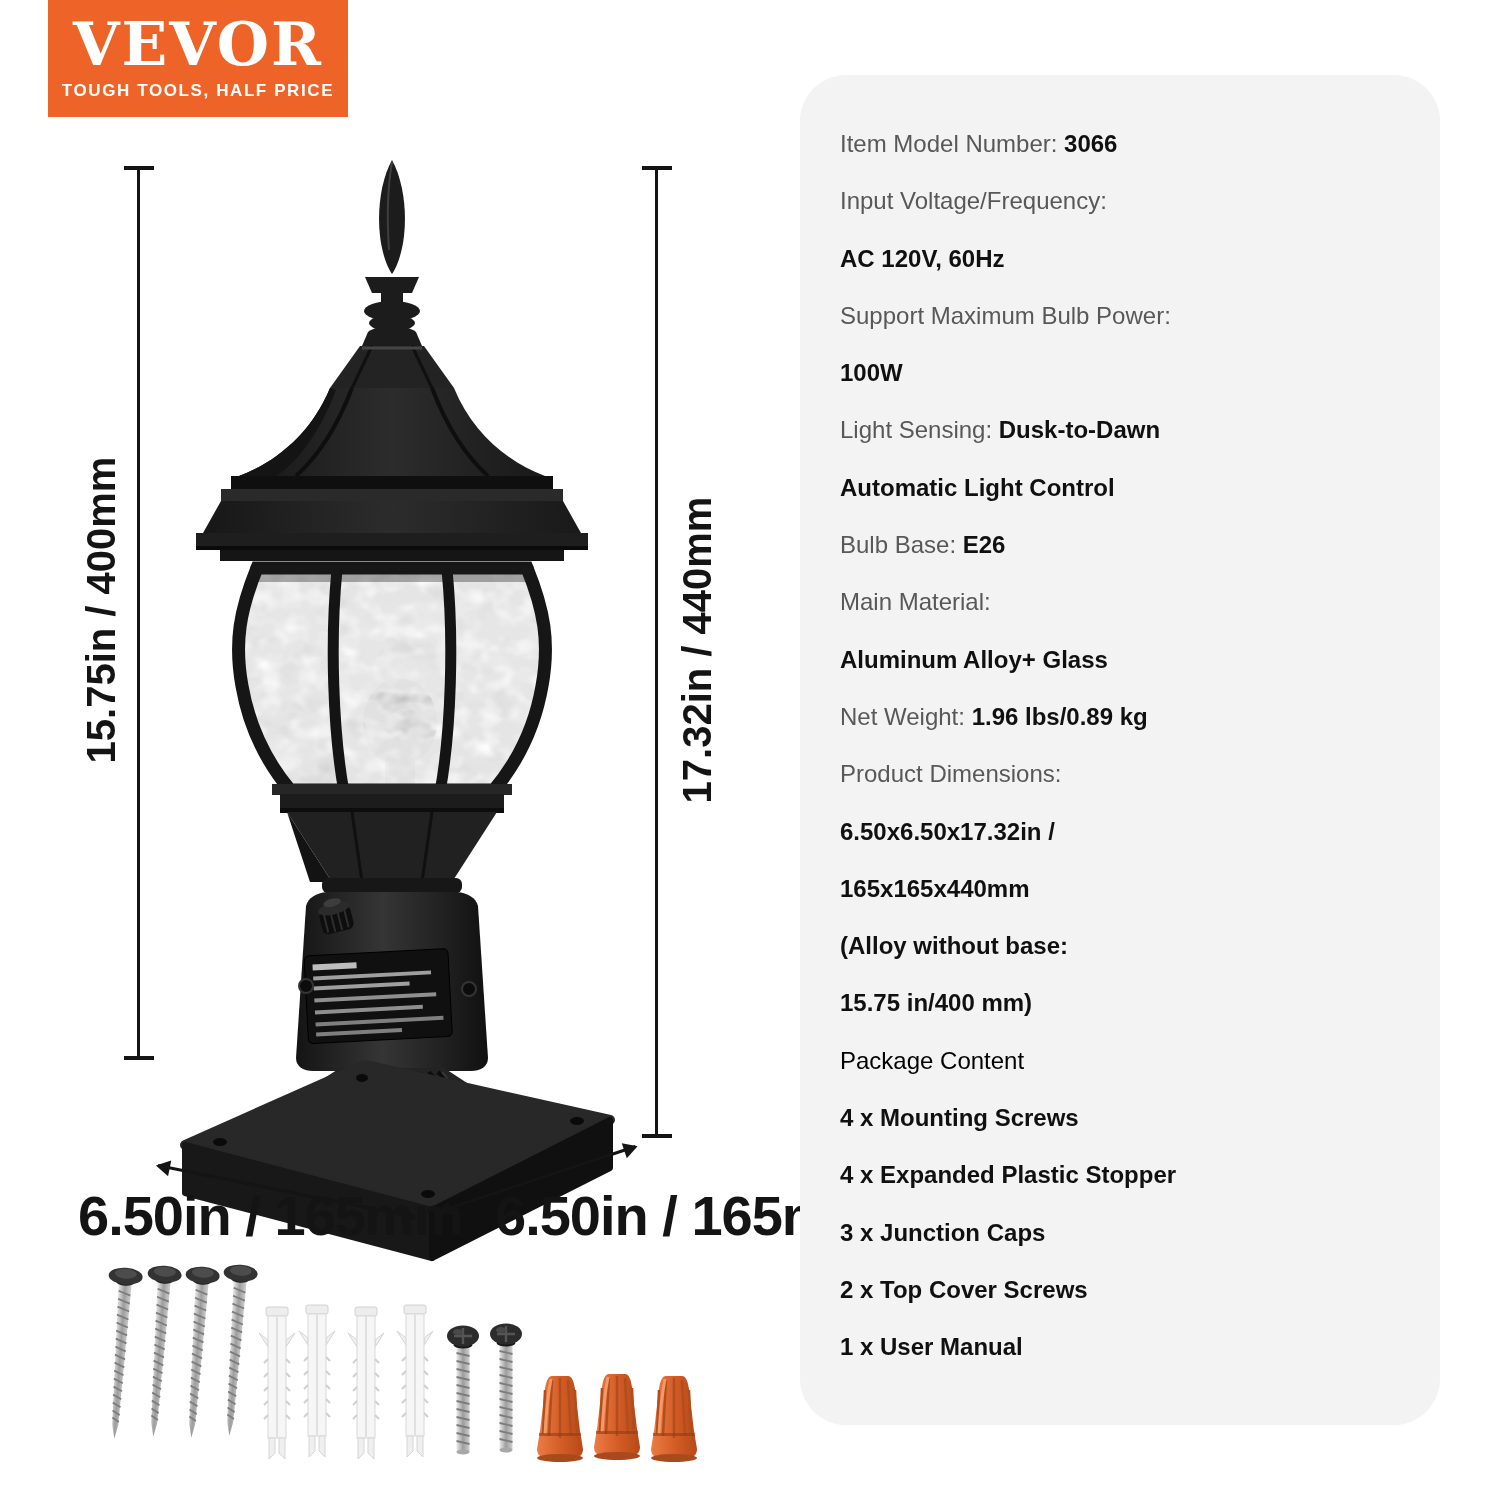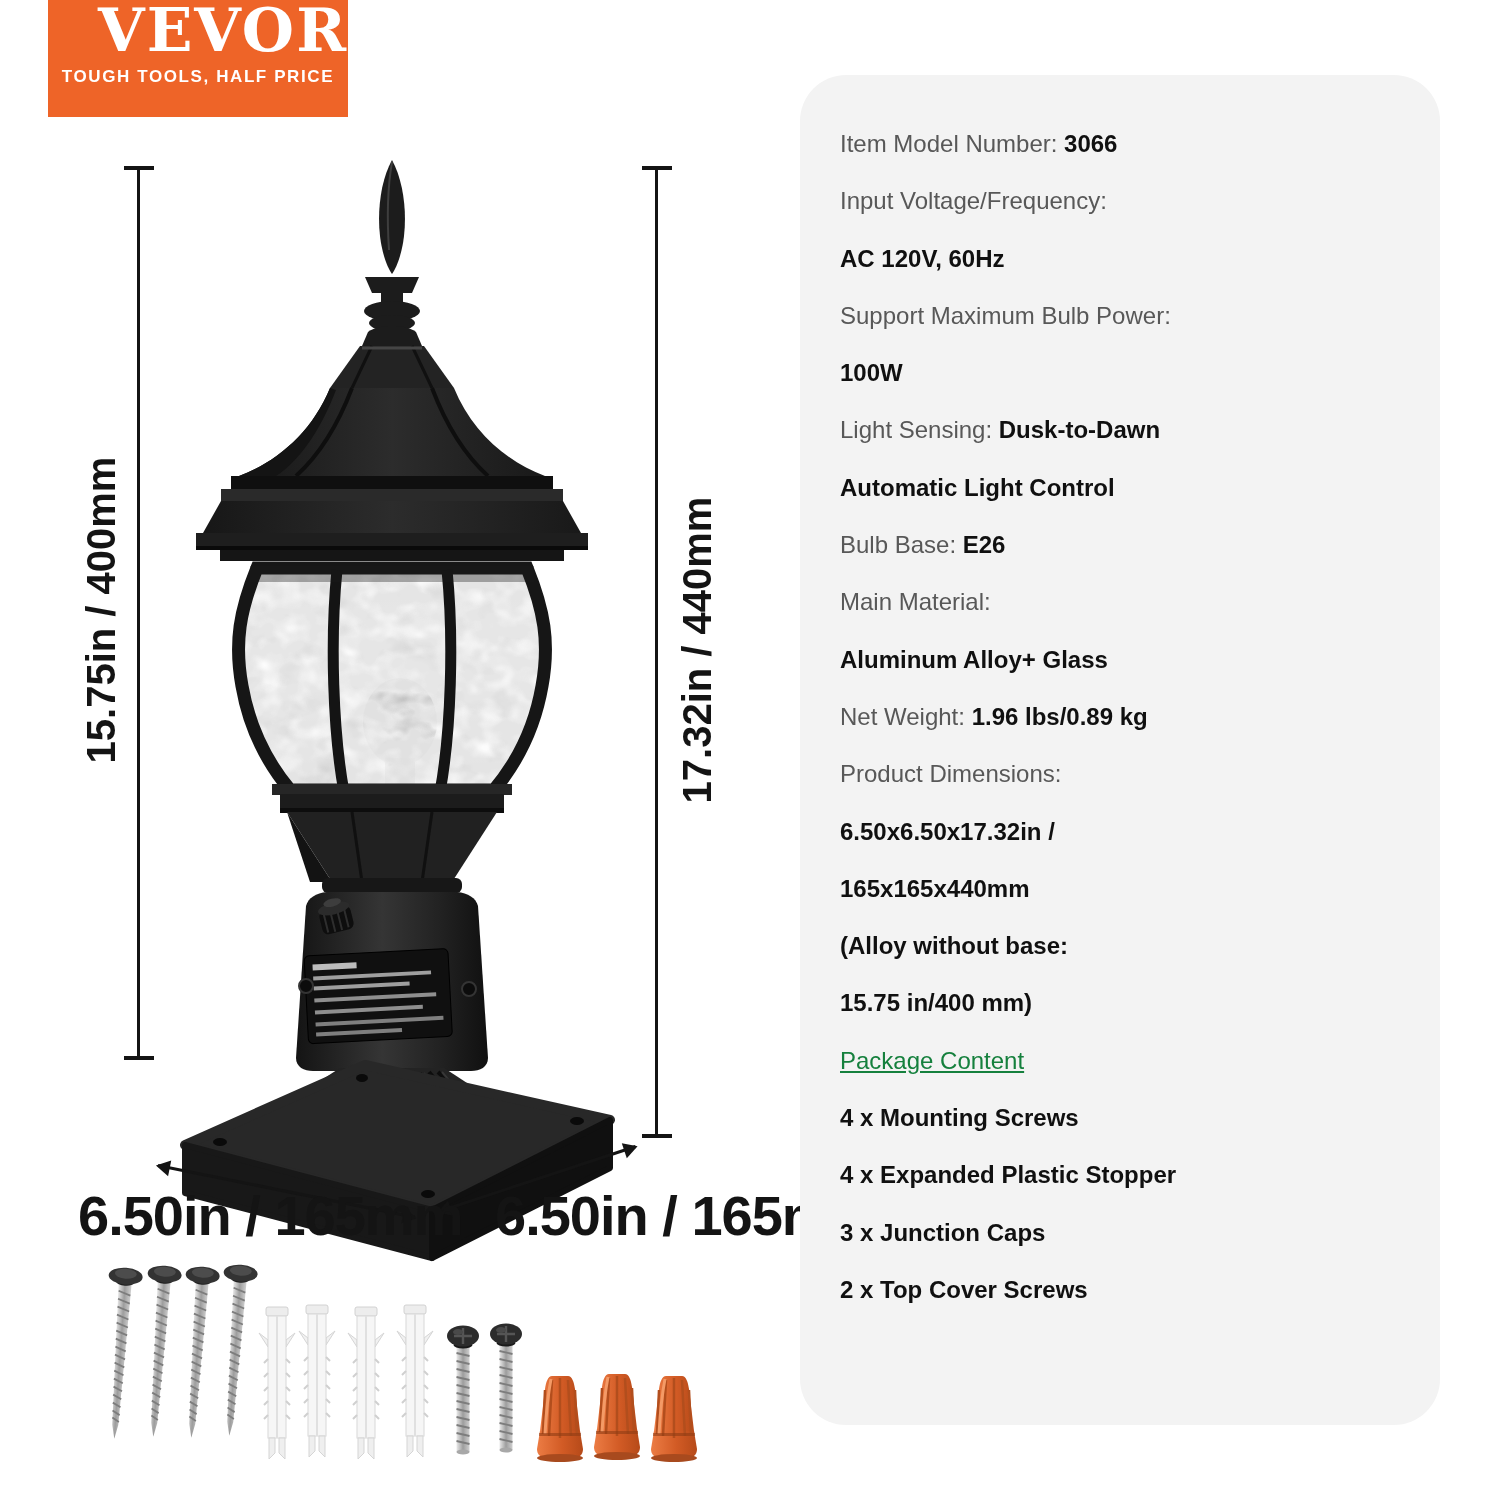--- a/index.html
+++ b/index.html
@@ -2,29 +2,29 @@
 <html><head>
 <meta charset="utf-8">
 <style>
   html,body{margin:0;padding:0;background:#fff;}
   #stage{position:relative;width:1500px;height:1500px;background:#fff;overflow:hidden;
          font-family:"Liberation Sans", sans-serif;}
 
   
   .logo{position:absolute;left:48px;top:0;width:300px;height:117px;text-align:center;}
   .logo .brand{font-family:"DejaVu Serif", serif;font-weight:bold;font-size:60px;
-               letter-spacing:2px;line-height:1;text-align:right;}
+               letter-spacing:2px;line-height:1;margin-top:14px;}
   .logo .tag{font-size:17px;font-weight:bold;letter-spacing:1.6px;margin-top:7px;}
 
   
   .panel{position:absolute;left:800px;top:75px;width:640px;height:1350px;
          border-radius:46px;box-sizing:border-box;padding:40px 40px 0 40px;}
   .sl{font-size:24px;line-height:57.3px;white-space:nowrap;}
   .sl .g{color:#585858;font-weight:400;}
-  .sl .g.dark{color:#15803d;text-decoration:underline;}
+  .sl .g.dark{color:#000000;}
   .sl .b{color:#101010;font-weight:bold;}
 
   
   .vline{position:absolute;width:3px;background:#141414;}
   .cap{position:absolute;width:30px;height:4px;background:#141414;}
   .diag{position:absolute;height:3px;background:#141414;transform-origin:0 50%;}
   .diag .ah{position:absolute;top:50%;width:0;height:0;border-style:solid;}
   .diag .ah.l{left:-2px;transform:translateY(-50%);
               border-width:8px 14px 8px 0;border-color:transparent #141414 transparent transparent;}
   .diag .ah.r{right:-2px;transform:translateY(-50%);
@@ -317,15 +317,16 @@
     <div class="sl"><span class="g">Product Dimensions:</span><span class="b"></span></div>
     <div class="sl"><span class="g"></span><span class="b">6.50x6.50x17.32in /</span></div>
     <div class="sl"><span class="g"></span><span class="b">165x165x440mm</span></div>
     <div class="sl"><span class="g"></span><span class="b">(Alloy without base:</span></div>
     <div class="sl"><span class="g"></span><span class="b">15.75 in/400 mm)</span></div>
     <div class="sl"><span class="g dark">Package Content</span><span class="b"></span></div>
     <div class="sl"><span class="g"></span><span class="b">4 x Mounting Screws</span></div>
     <div class="sl"><span class="g"></span><span class="b">4 x Expanded Plastic Stopper</span></div>
     <div class="sl"><span class="g"></span><span class="b">3 x Junction Caps</span></div>
     <div class="sl"><span class="g"></span><span class="b">2 x Top Cover Screws</span></div>
+    <div class="sl"><span class="g"></span><span class="b">1 x User Manual</span></div>
   </div>
 
 </div>
 
 </body></html>

